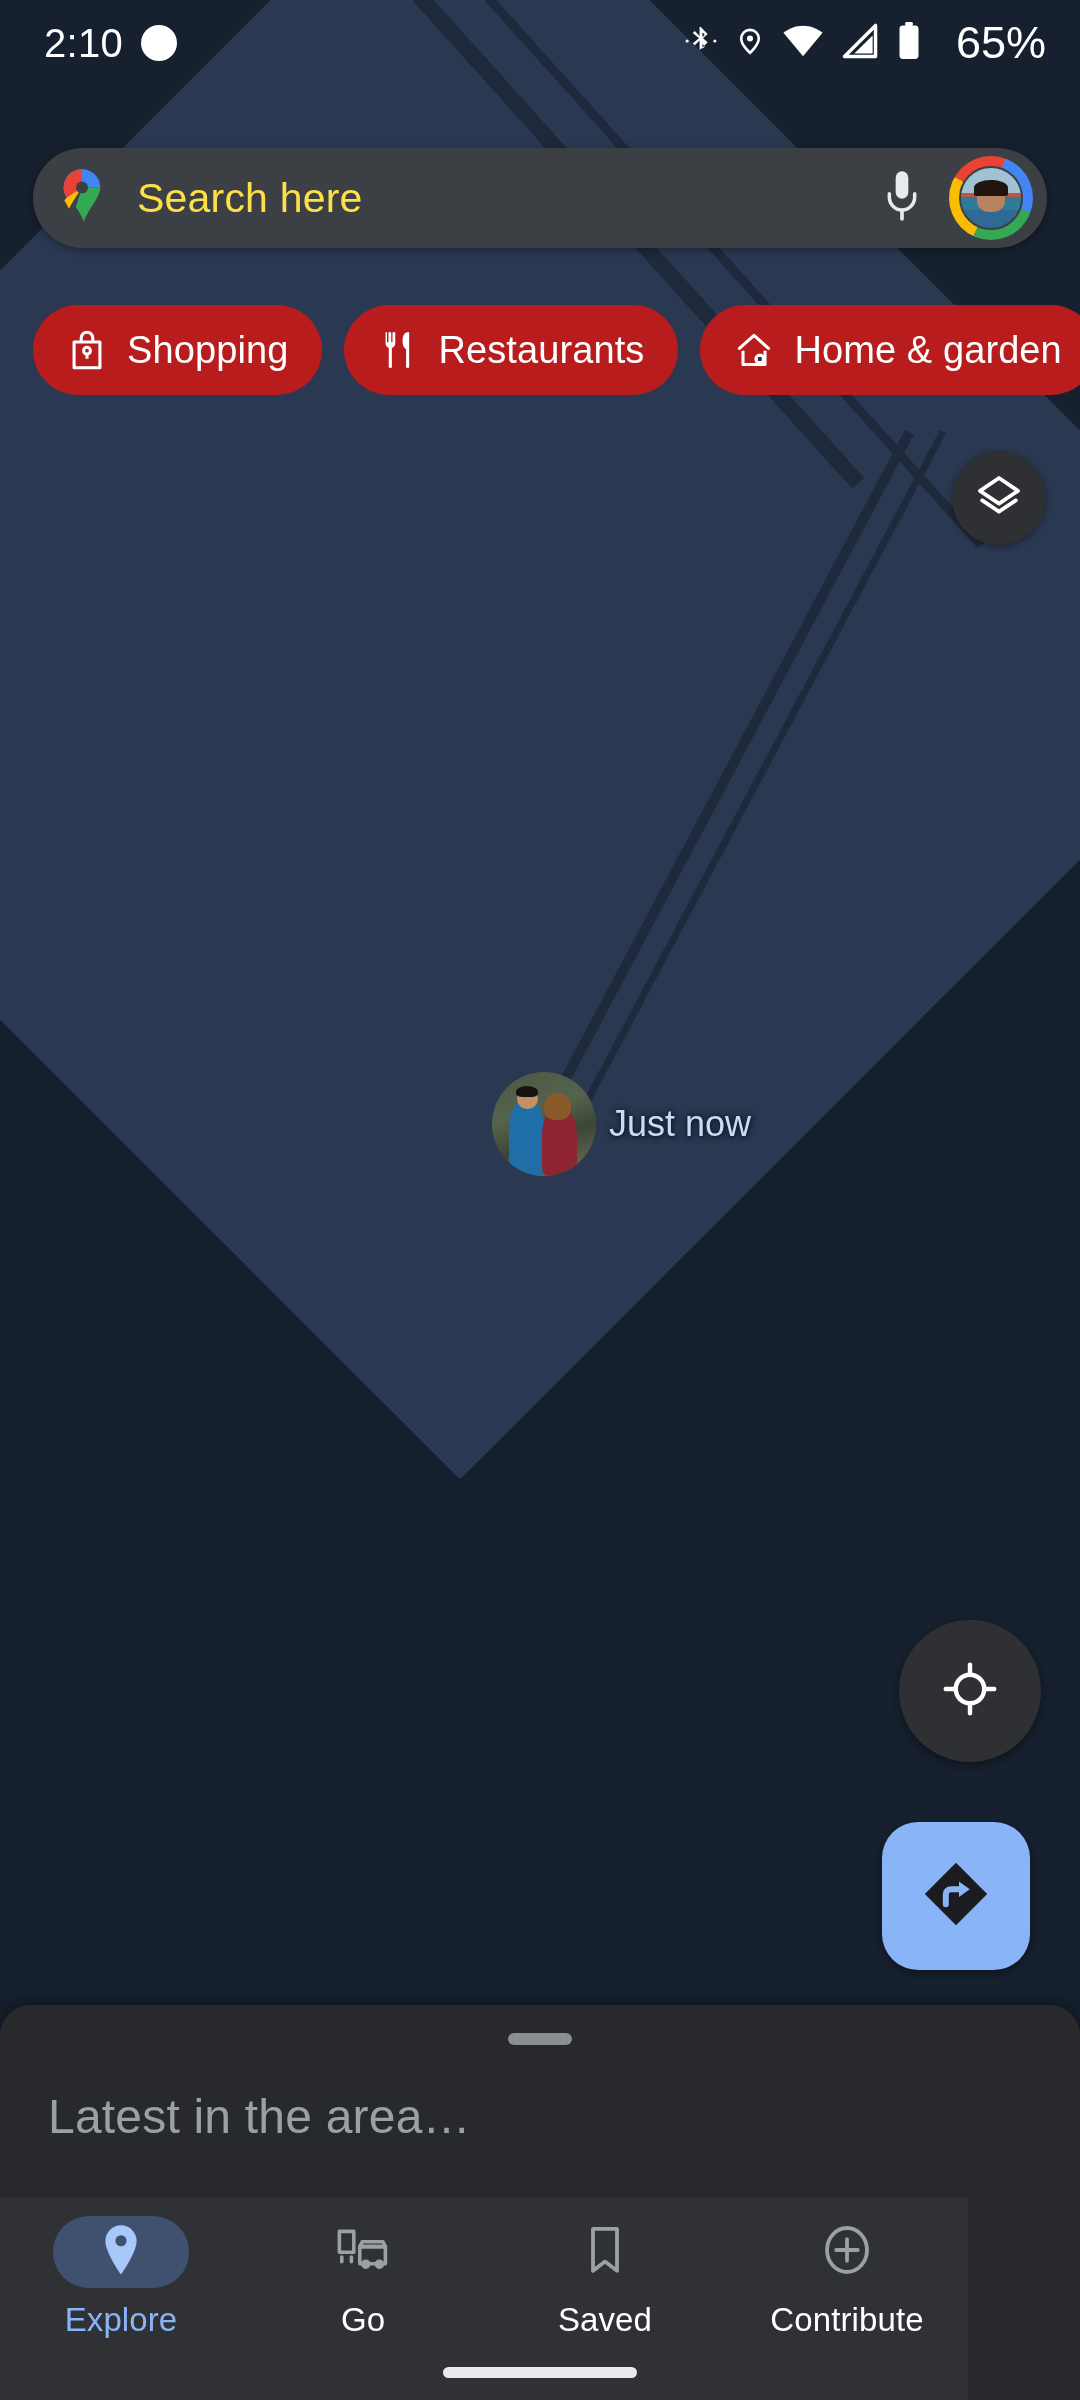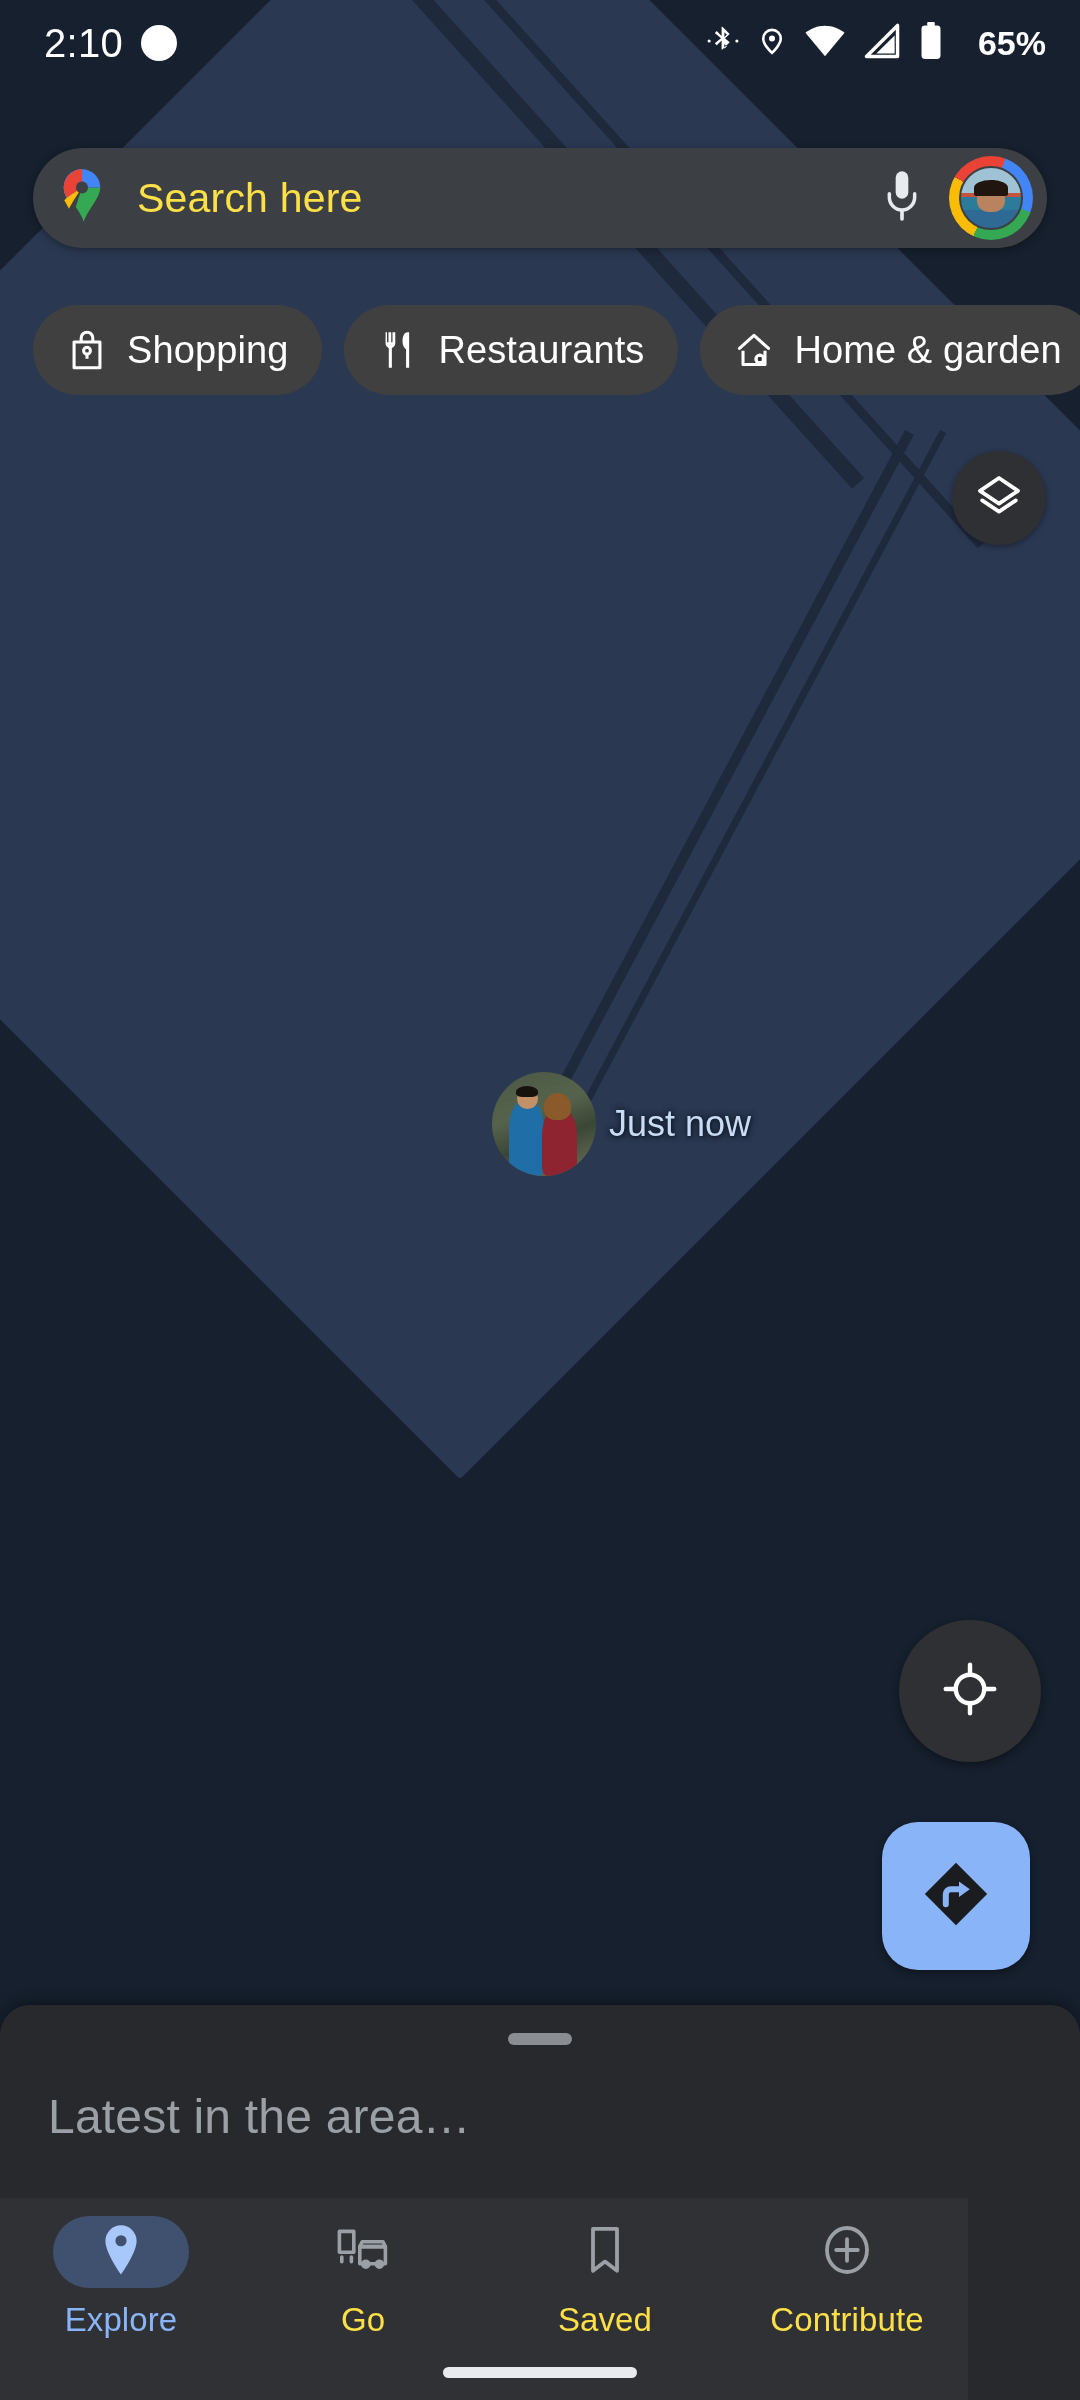--- a/index.html
+++ b/index.html
@@ -36,21 +36,21 @@
   
   #status-bar {
     position:absolute; left:0; top:0; width:1080px; height:86px;
     display:flex; align-items:center; justify-content:space-between;
     padding:0 34px 0 44px; z-index:40;text-align:center;
   }
   .status-left { display:flex; align-items:center; gap:18px; }
   #status-time { color:#FFFFFF; font-size:40px; font-weight:400; letter-spacing:0.3px; }
   #status-bubble { width:36px; height:36px; border-radius:50%; background:#FFFFFF; }
   .status-right { display:flex; align-items:center; gap:17px; }
-  #battery-pct { color:#FFFFFF; font-size:34px; font-weight:700; margin-left:17px; }
+  #battery-pct { color:#FFFFFF; font-size:45px; font-weight:400; margin-left:17px; }
 
   
   #search-bar {
     position:absolute; left:33px; top:148px; width:1014px; height:100px;
     background:#3C3F43; border-radius:50px;
     display:flex; align-items:center; padding:0 14px 0 22px;
     z-index:30;
     box-shadow:0 2px 8px rgba(0,0,0,0.35);
   }
   #maps-logo { width:54px; height:60px; flex:0 0 auto; }
@@ -86,21 +86,21 @@
     border-radius:50% 50% 12% 12%;
     background:#20160F; z-index:2;
   }
 
   
   #chip-row {
     position:absolute; left:33px; top:305px; height:90px;
     display:flex; gap:22px; z-index:30; white-space:nowrap;
   }
   .chip {
-    height:90px; background:#404040; border-radius:46px;
+    height:90px; background:#b91c1c; border-radius:46px;
     display:flex; align-items:center; gap:20px;
     padding:0 34px; flex:0 0 auto;
   }
   .chip-label { color:#FFFFFF; font-size:38px; letter-spacing:0.1px; }
   .chip-icon { width:40px; height:40px; display:flex; align-items:center; justify-content:center; }
 
   
   #layers-button {
     position:absolute; right:34px; top:451px; width:94px; height:94px;
     border-radius:50%; background:#2E3033;
@@ -176,21 +176,21 @@
   .nav-item {
     flex:1; display:flex; flex-direction:column; align-items:center;
     padding-top:18px; position:relative;
   }
   .nav-icon-wrap {
     width:136px; height:72px; border-radius:36px;
     display:flex; align-items:center; justify-content:center;
     position:relative;
   }
   .nav-item.active .nav-icon-wrap { background:#3F516E; }
-  .nav-label { margin-top:13px; font-size:33px; color:#fde047; letter-spacing:0.1px; }
+  .nav-label { margin-top:13px; font-size:33px; color:#ffffff; letter-spacing:0.1px; }
   .nav-item.active .nav-label { color:#8AB4F8; }
   #updates-dot {
     position:absolute; right:30px; top:2px; width:22px; height:22px;
     border-radius:50%; background:#F6CFCB;
   }
 
   
   #home-indicator {
     position:absolute; left:50%; bottom:22px; transform:translateX(-50%);
     width:194px; height:11px; border-radius:8px; background:#E8EAED; z-index:50;

